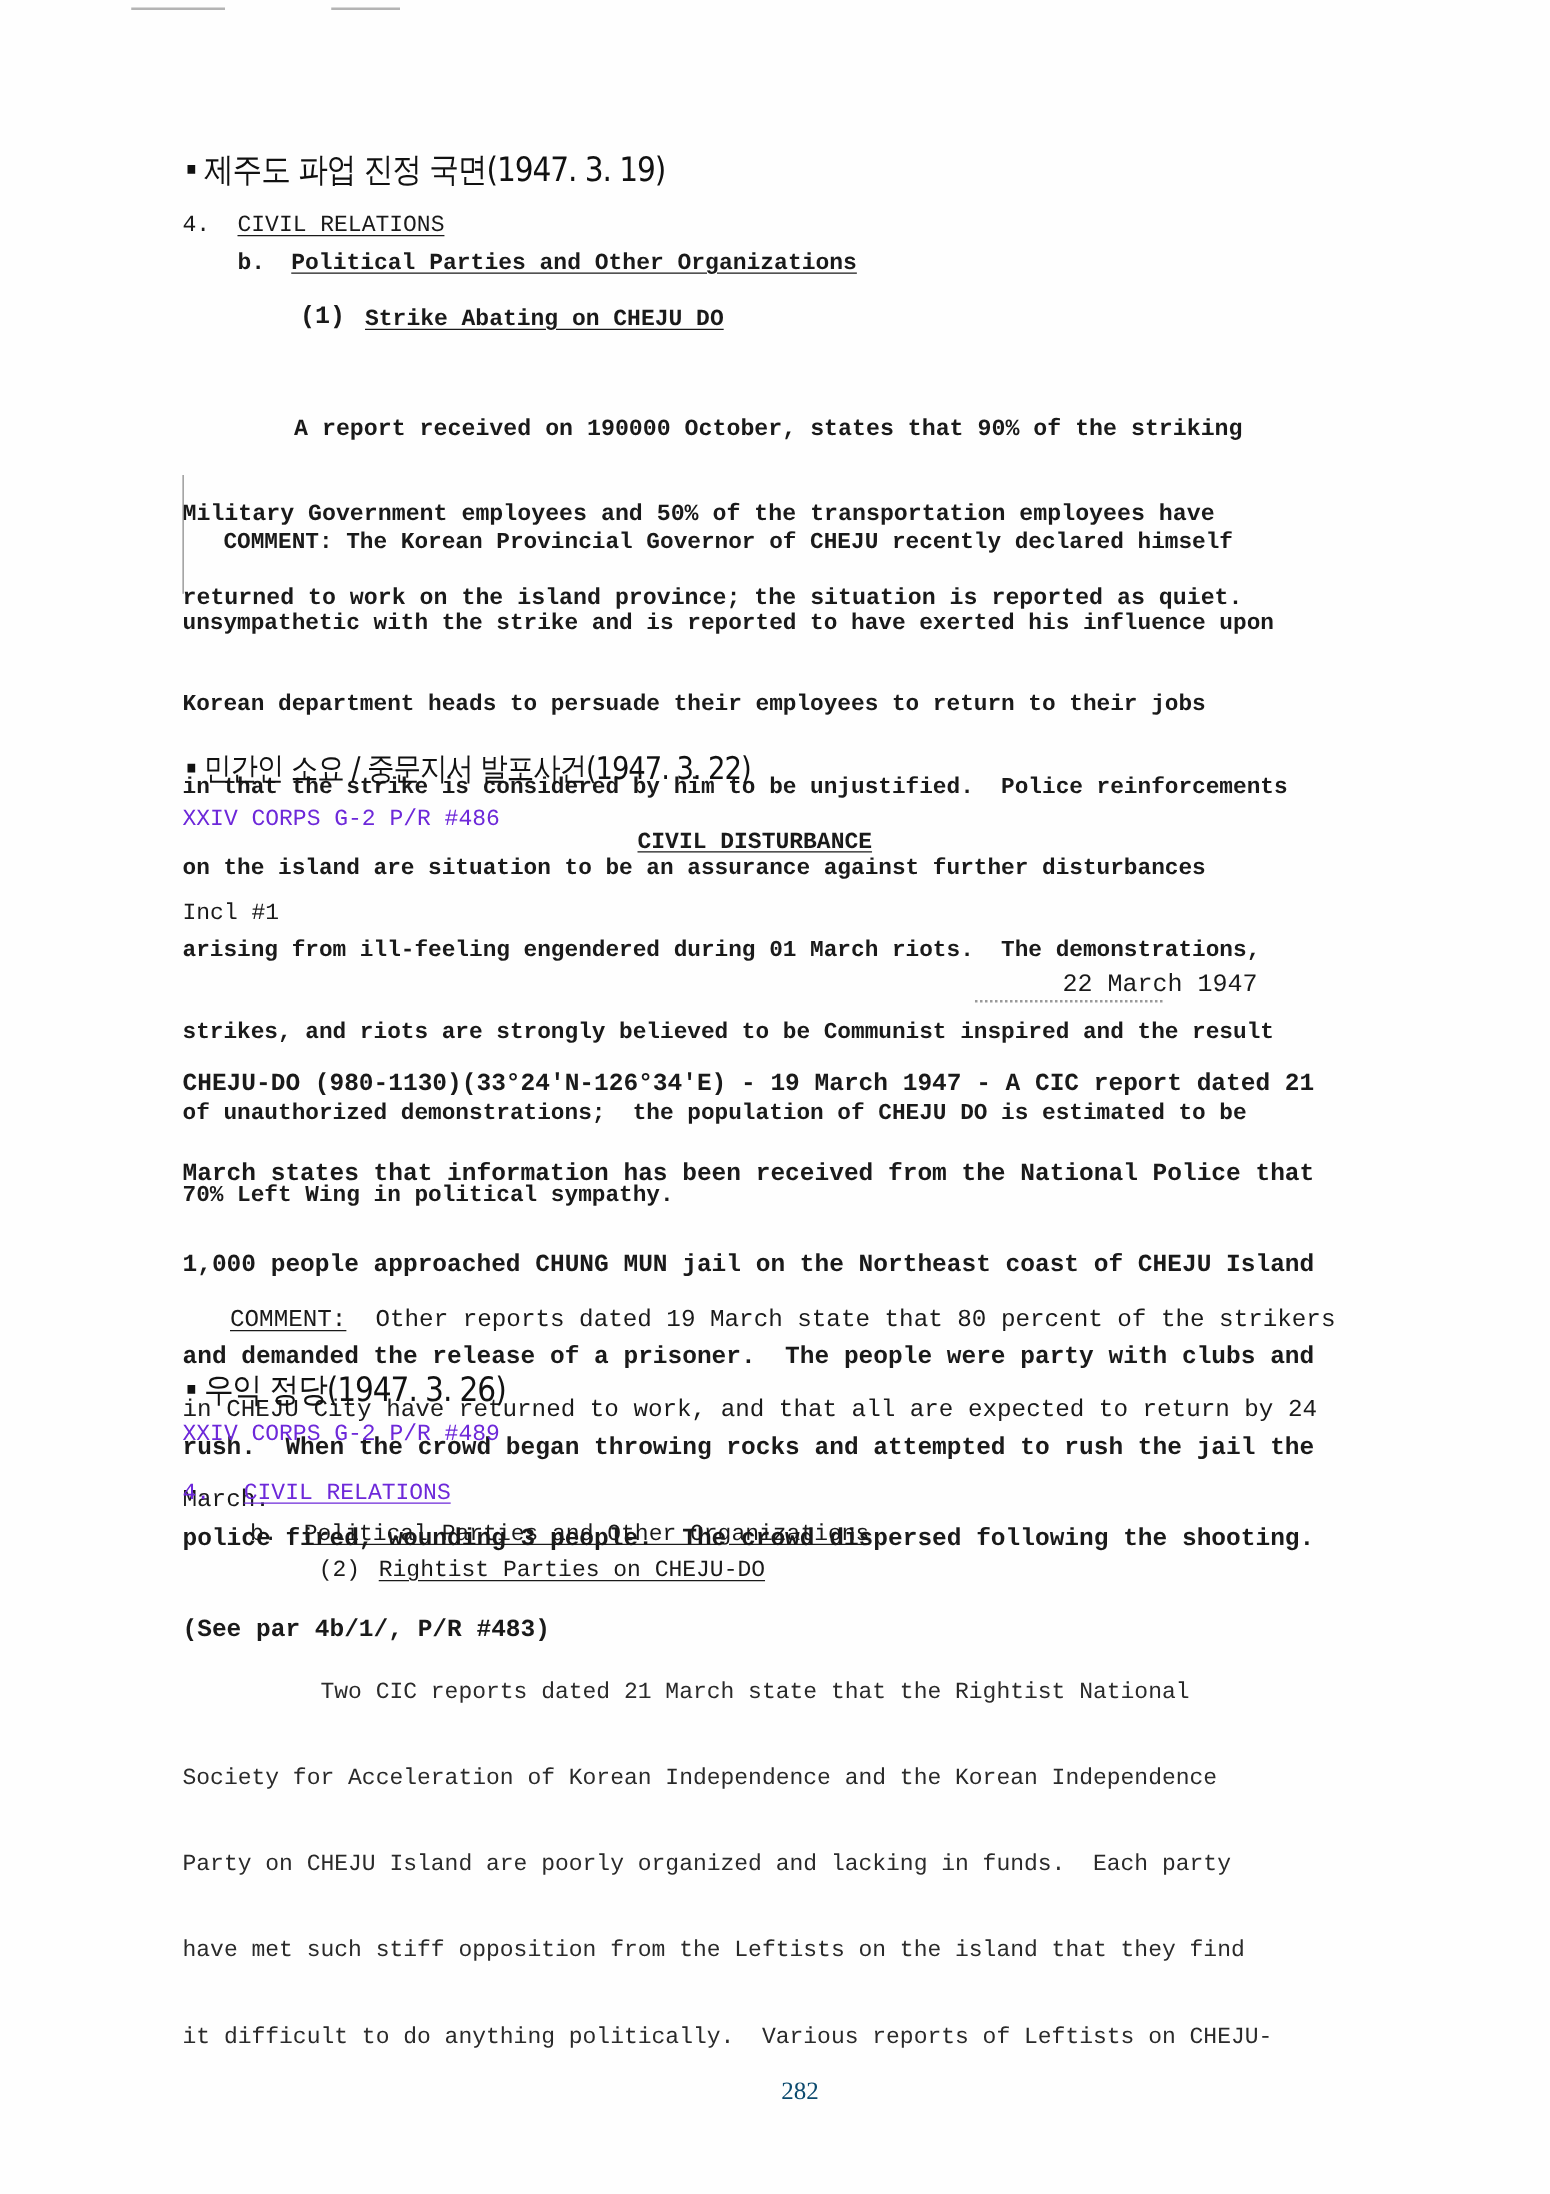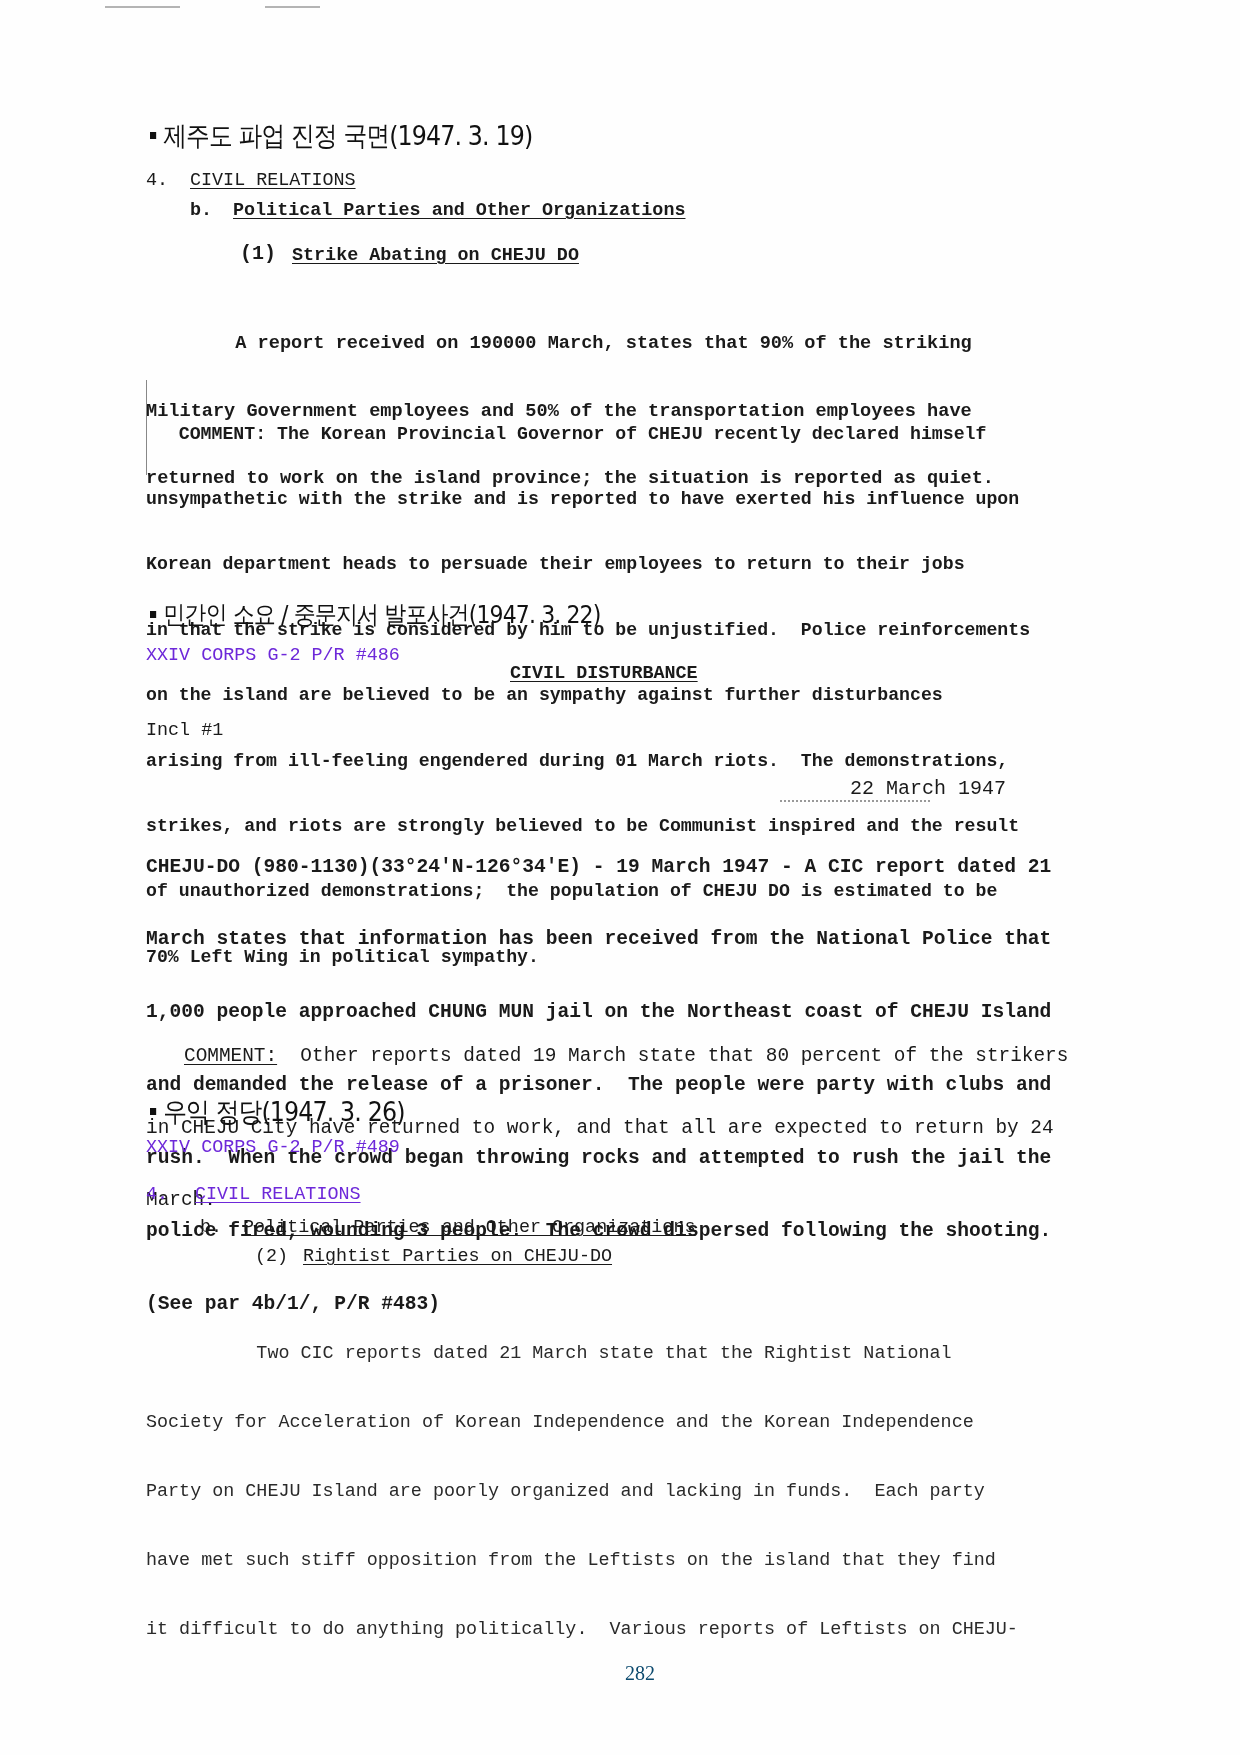--- a/index.html
+++ b/index.html
@@ -34,32 +34,32 @@
   <div class="tw" style="left:146px;top:170px;">4.</div>
   <div class="tw u" style="left:190px;top:170px;">CIVIL RELATIONS</div>
 
   <div class="tw bold" style="left:190px;top:200px;">b.</div>
   <div class="tw bold u" style="left:233px;top:200px;">Political Parties and Other Organizations</div>
 
   <div class="tw bold" style="left:240px;top:243px;font-size:20px;">(1)</div>
   <div class="tw bold u" style="left:292px;top:245px;">Strike Abating on CHEJU DO</div>
 
   <div class="para bold" style="left:146px;top:288px;font-size:18.6px;line-height:22.5px;">
-    <div>        A report received on 190000 March, states that 90% of the striking</div>
+    <div>        A report received on 190000 October, states that 90% of the striking</div>
     <div>Military Government employees and 50% of the transportation employees have</div>
     <div>returned to work on the island province; the situation is reported as quiet.</div>
   </div>
 
   <div class="margin-line"></div>
   <div class="para bold" style="left:146px;top:380px;font-size:18.2px;line-height:21.8px;">
     <div>   COMMENT: The Korean Provincial Governor of CHEJU recently declared himself</div>
     <div>unsympathetic with the strike and is reported to have exerted his influence upon</div>
     <div>Korean department heads to persuade their employees to return to their jobs</div>
     <div>in that the strike is considered by him to be unjustified.  Police reinforcements</div>
-    <div>on the island are believed to be an sympathy against further disturbances</div>
+    <div>on the island are situation to be an assurance against further disturbances</div>
     <div>arising from ill-feeling engendered during 01 March riots.  The demonstrations,</div>
     <div>strikes, and riots are strongly believed to be Communist inspired and the result</div>
     <div>of unauthorized demonstrations;  the population of CHEJU DO is estimated to be</div>
     <div>70% Left Wing in political sympathy.</div>
   </div>
 
   <div class="heading-ko" style="left:150px;top:598px;font-size:25px;">
     <span class="bullet"></span><span>민간인 소요 / 중문지서 발포사건(1947. 3. 22)</span>
   </div>
 

